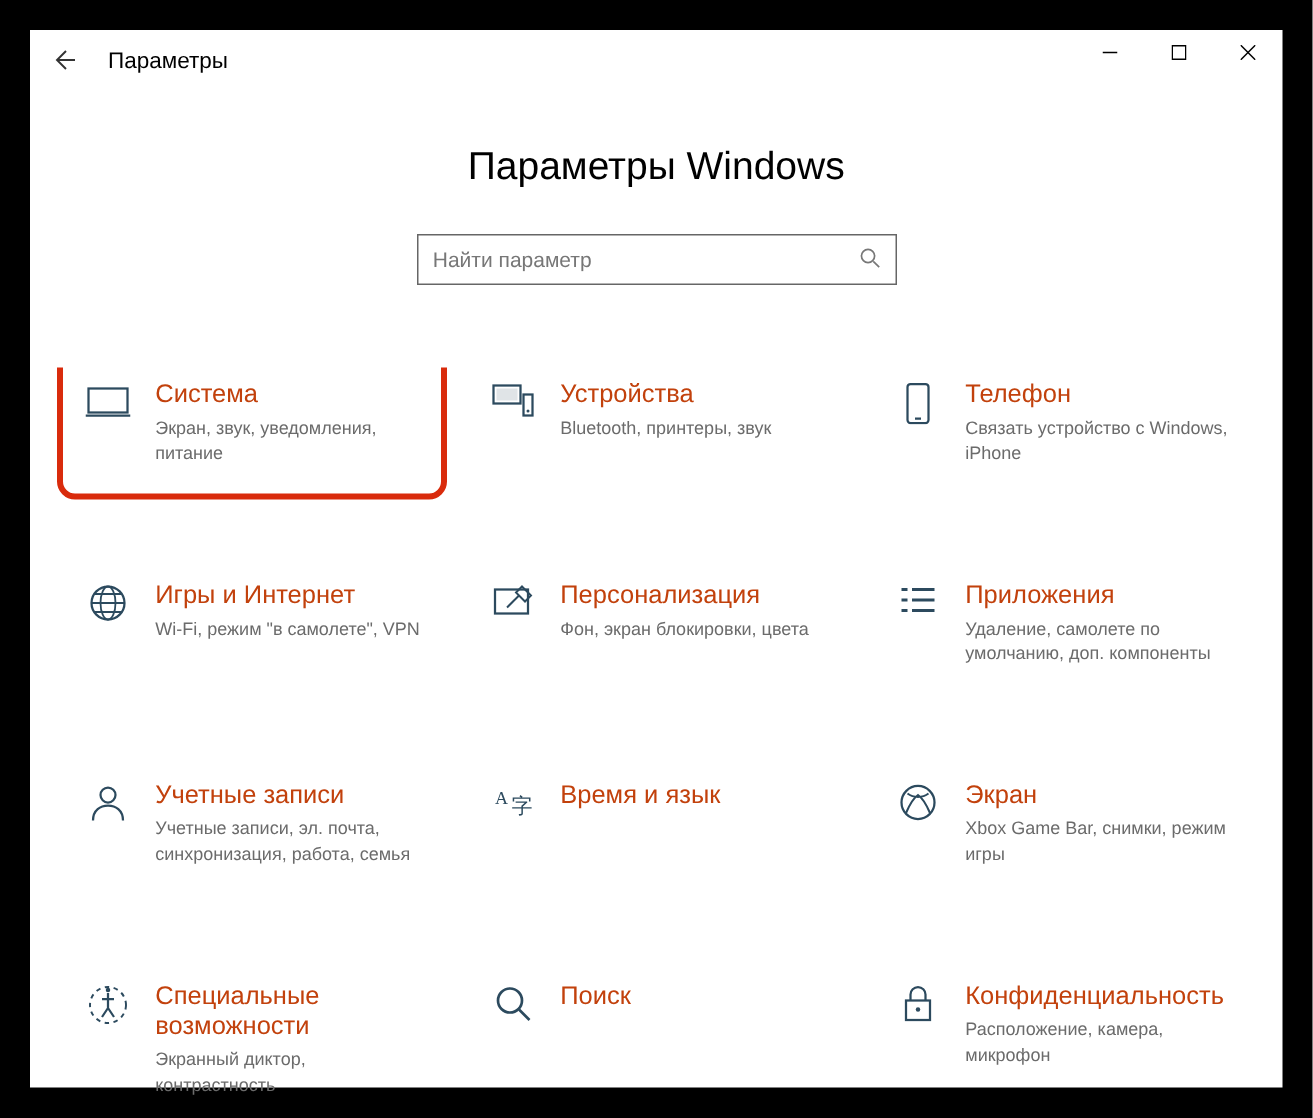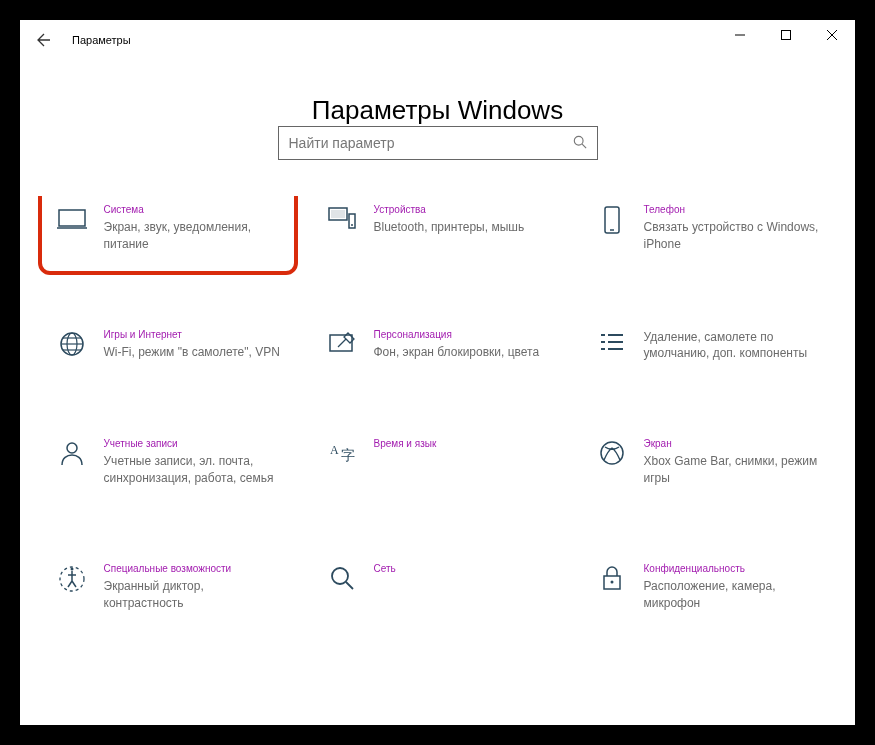--- a/index.html
+++ b/index.html
@@ -33,21 +33,21 @@
 .back-btn {
   width: 48px;
   height: 40px;
   display: flex;
   align-items: center;
   justify-content: center;
   cursor: pointer;
 }
 
 .title {
-  font-size: 11px;
+  font-size: 15px;
   color: #000;
   margin-left: 4px;
 }
 
 .win-controls {
   position: absolute;
   right: 0;
   top: 0;
   display: flex;
 }
@@ -66,30 +66,31 @@
   display: flex;
   flex-direction: column;
   align-items: center;
   padding-top: 35px;
 }
 
 .page-title {
   font-weight: 300;
   font-size: 26px;
   color: #000;
+  margin-bottom: 30px;
 }
 
 .search-box {
   width: 320px;
   height: 34px;
   border: 1px solid #666;
   display: flex;
   align-items: center;
   padding: 0 10px;
-  margin-bottom: 36px;
+  margin-bottom: 55px;
 }
 
 .search-input {
   flex: 1;
   border: none;
   outline: none;
   font-size: 14px;
   font-family: inherit;
   color: #000;
 }
@@ -149,22 +150,22 @@
   color: #2c4a5e;
   margin-top: 2px;
 }
 
 .tile-text {
   margin-left: 14px;
   min-width: 0;
 }
 
 .tile-title {
-  font-size: 10px;
-  color: #a21caf;
+  font-size: 17px;
+  color: #c2410c;
   margin-bottom: 4px;
 }
 
 .tile-desc {
   font-size: 12px;
   color: #6b6b6b;
   line-height: 1.4;
 }
 </style>
 </head>
@@ -232,21 +233,21 @@
         <div class="tile-icon">
           <svg width="30" height="24" viewBox="0 0 30 24">
                 <rect x="2" y="2" width="18" height="12" stroke="#2c4a5e" stroke-width="1.5" fill="none"></rect>
                 <rect x="4" y="4" width="14" height="8" fill="#2c4a5e" opacity="0.15"></rect>
                 <rect x="22" y="8" width="6" height="14" stroke="#2c4a5e" stroke-width="1.5" fill="none"></rect>
                 <circle cx="25" cy="19" r="1" fill="#2c4a5e"></circle>
               </svg>
         </div>
         <div class="tile-text">
           <div class="tile-title">Устройства</div>
-          <div class="tile-desc">Bluetooth, принтеры, мышь</div>
+          <div class="tile-desc">Bluetooth, принтеры, звук</div>
         </div>
       </div>
 
       <div class="tile">
         <div class="tile-icon">
           <svg width="20" height="28" viewBox="0 0 20 28">
                 <rect x="3" y="1" width="14" height="26" rx="2" stroke="#2c4a5e" stroke-width="1.5" fill="none"></rect>
                 <line x1="8" y1="24" x2="12" y2="24" stroke="#2c4a5e" stroke-width="1.5"></line>
               </svg>
         </div>
@@ -291,20 +292,21 @@
           <svg width="26" height="22" viewBox="0 0 26 22">
                 <line x1="2" y1="4" x2="6" y2="4" stroke="#2c4a5e" stroke-width="2"></line>
                 <line x1="9" y1="4" x2="24" y2="4" stroke="#2c4a5e" stroke-width="2"></line>
                 <line x1="2" y1="11" x2="6" y2="11" stroke="#2c4a5e" stroke-width="2"></line>
                 <line x1="9" y1="11" x2="24" y2="11" stroke="#2c4a5e" stroke-width="2"></line>
                 <line x1="2" y1="18" x2="6" y2="18" stroke="#2c4a5e" stroke-width="2"></line>
                 <line x1="9" y1="18" x2="24" y2="18" stroke="#2c4a5e" stroke-width="2"></line>
               </svg>
         </div>
         <div class="tile-text">
+          <div class="tile-title">Приложения</div>
           <div class="tile-desc">Удаление, самолете по умолчанию, доп. компоненты</div>
         </div>
       </div>
 
       <div class="tile">
         <div class="tile-icon">
           <svg width="24" height="26" viewBox="0 0 24 26">
                 <circle cx="12" cy="8" r="5" stroke="#2c4a5e" stroke-width="1.5" fill="none"></circle>
                 <path d="M2 25 C2 18 7 15 12 15 C17 15 22 18 22 25" stroke="#2c4a5e" stroke-width="1.5" fill="none"></path>
               </svg>
@@ -355,21 +357,21 @@
       </div>
 
       <div class="tile">
         <div class="tile-icon">
           <svg width="26" height="26" viewBox="0 0 26 26">
                 <circle cx="11" cy="11" r="8" stroke="#2c4a5e" stroke-width="1.8" fill="none"></circle>
                 <line x1="17" y1="17" x2="24" y2="24" stroke="#2c4a5e" stroke-width="1.8"></line>
               </svg>
         </div>
         <div class="tile-text">
-          <div class="tile-title">Сеть</div>
+          <div class="tile-title">Поиск</div>
         </div>
       </div>
 
       <div class="tile">
         <div class="tile-icon">
           <svg width="22" height="26" viewBox="0 0 22 26">
                 <rect x="3" y="11" width="16" height="13" stroke="#2c4a5e" stroke-width="1.5" fill="none"></rect>
                 <path d="M6 11 V7 a5 5 0 0 1 10 0 V11" stroke="#2c4a5e" stroke-width="1.5" fill="none"></path>
                 <circle cx="11" cy="17" r="1.5" fill="#2c4a5e"></circle>
               </svg>

